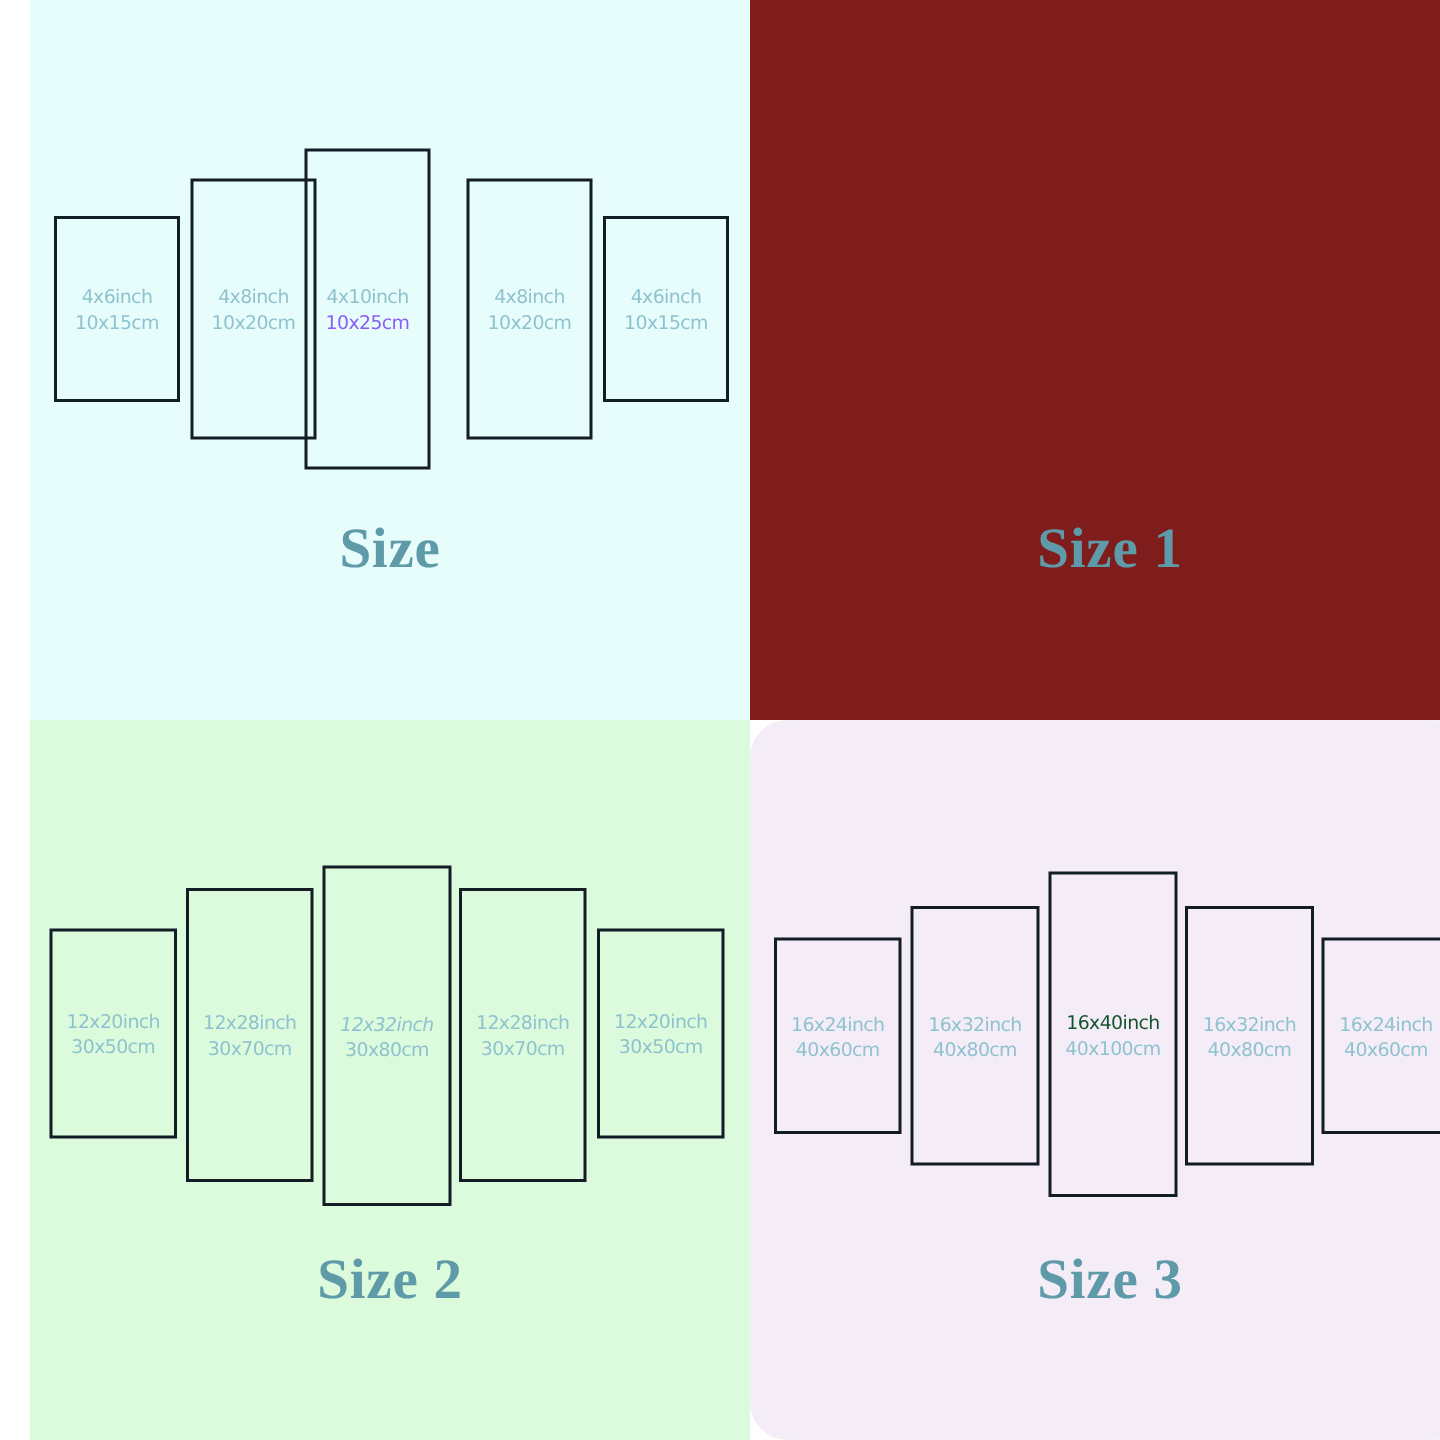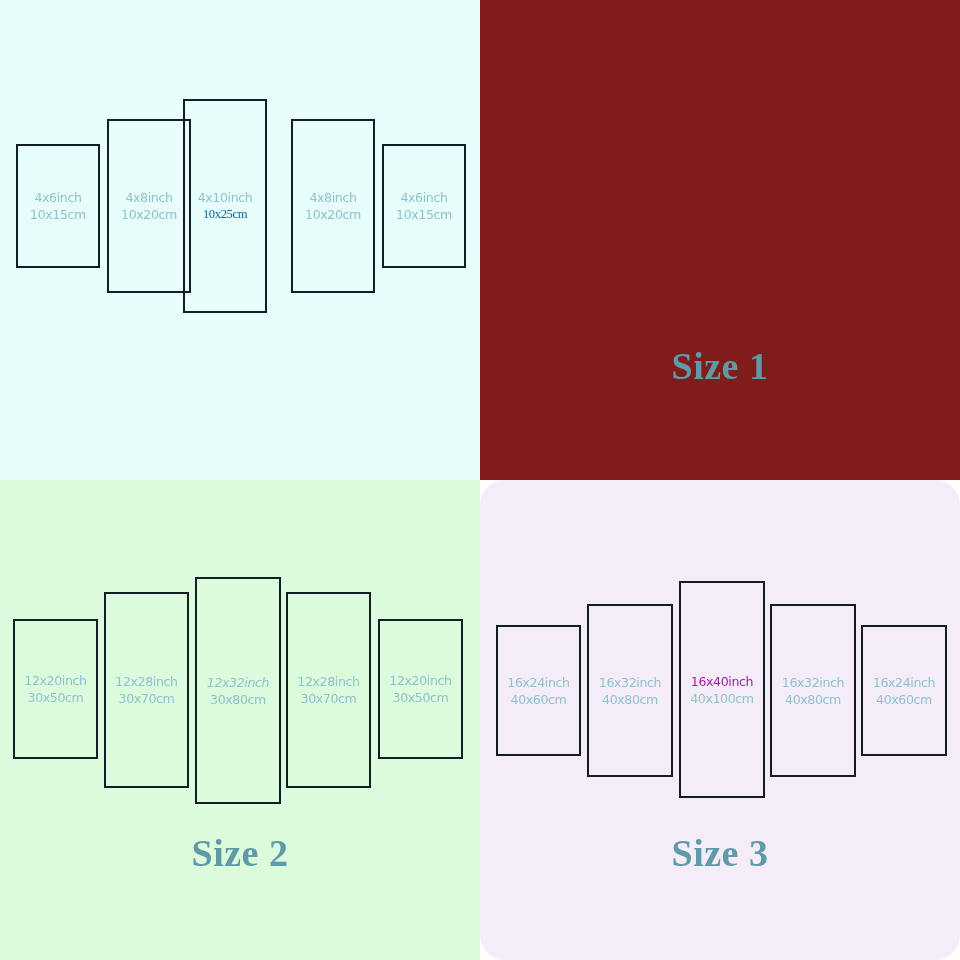--- a/index.html
+++ b/index.html
@@ -8,20 +8,21 @@
     width:960px; height:960px;
     font-family:"Liberation Sans", sans-serif;
     overflow:hidden;
   }
   #board {
     position:relative;
     width:960px; height:960px;
     display:grid;
     grid-template-columns:480px 480px;
     grid-template-rows:480px 480px;
+    padding-left:20px;
   }
   .quadrant {
     position:relative;
     width:480px; height:480px;
     overflow:hidden;
   }
   .panels {
     position:absolute;
     left:0; top:0;
     width:480px; height:480px;
@@ -74,36 +75,37 @@
         </div>
         <div class="panel" style="left: 107px; top: 119px; width: 84px; height: 174px; border-color: rgb(18, 29, 38);">
           <div class="stack">
             <div class="lbl" style="color: rgb(143, 194, 207);">4x8inch</div>
             <div class="lbl" style="color: rgb(143, 194, 207);">10x20cm</div>
           </div>
         </div>
         <div class="panel tall" style="left: 183px; top: 99px; width: 84px; height: 214px; border-color: rgb(18, 29, 38);">
           <div class="stack">
             <div class="lbl" style="color: rgb(143, 194, 207);">4x10inch</div>
-            <div class="lbl" style="color: #0369a1; font-family: Liberation Serif, serif;">10x25cm</div>
+            <div class="lbl" style="color: #8b5cf6;">10x25cm</div>
           </div>
         </div>
         <div class="panel" style="left: 291px; top: 119px; width: 84px; height: 174px; border-color: rgb(18, 29, 38);">
           <div class="stack">
             <div class="lbl" style="color: rgb(143, 194, 207);">4x8inch</div>
             <div class="lbl" style="color: rgb(143, 194, 207);">10x20cm</div>
           </div>
         </div>
         <div class="panel" style="left: 382px; top: 144px; width: 84px; height: 124px; border-color: rgb(18, 29, 38);">
           <div class="stack">
             <div class="lbl" style="color: rgb(143, 194, 207);">4x6inch</div>
             <div class="lbl" style="color: rgb(143, 194, 207);">10x15cm</div>
           </div>
         </div>
       </div>
+      <div class="title" style="color: rgb(94, 154, 168); top: 344px;">Size</div>
     </div>
     <div class="quadrant" style="background: #7f1d1d;">
       <div class="panels"></div>
       <div class="title" style="color: rgb(94, 154, 168); top: 344px;">Size 1</div>
     </div>
     <div class="quadrant" style="background: rgb(219, 251, 220);">
       <div class="panels">
         <div class="panel" style="left: 13px; top: 139px; width: 85px; height: 140px; border-color: rgb(18, 29, 38);">
           <div class="stack">
             <div class="lbl" style="color: rgb(143, 194, 207);">12x20inch</div>
@@ -146,21 +148,21 @@
           </div>
         </div>
         <div class="panel" style="left: 107px; top: 124px; width: 86px; height: 173px; border-color: rgb(18, 29, 38);">
           <div class="stack">
             <div class="lbl" style="color: rgb(143, 194, 207);">16x32inch</div>
             <div class="lbl" style="color: rgb(143, 194, 207);">40x80cm</div>
           </div>
         </div>
         <div class="panel tall" style="left: 199px; top: 101px; width: 86px; height: 217px; border-color: rgb(18, 29, 38);">
           <div class="stack">
-            <div class="lbl" style="color: #a21caf;">16x40inch</div>
+            <div class="lbl" style="color: #14532d;">16x40inch</div>
             <div class="lbl" style="color: rgb(143, 194, 207);">40x100cm</div>
           </div>
         </div>
         <div class="panel" style="left: 290px; top: 124px; width: 86px; height: 173px; border-color: rgb(18, 29, 38);">
           <div class="stack">
             <div class="lbl" style="color: rgb(143, 194, 207);">16x32inch</div>
             <div class="lbl" style="color: rgb(143, 194, 207);">40x80cm</div>
           </div>
         </div>
         <div class="panel" style="left: 381px; top: 145px; width: 86px; height: 131px; border-color: rgb(18, 29, 38);">

